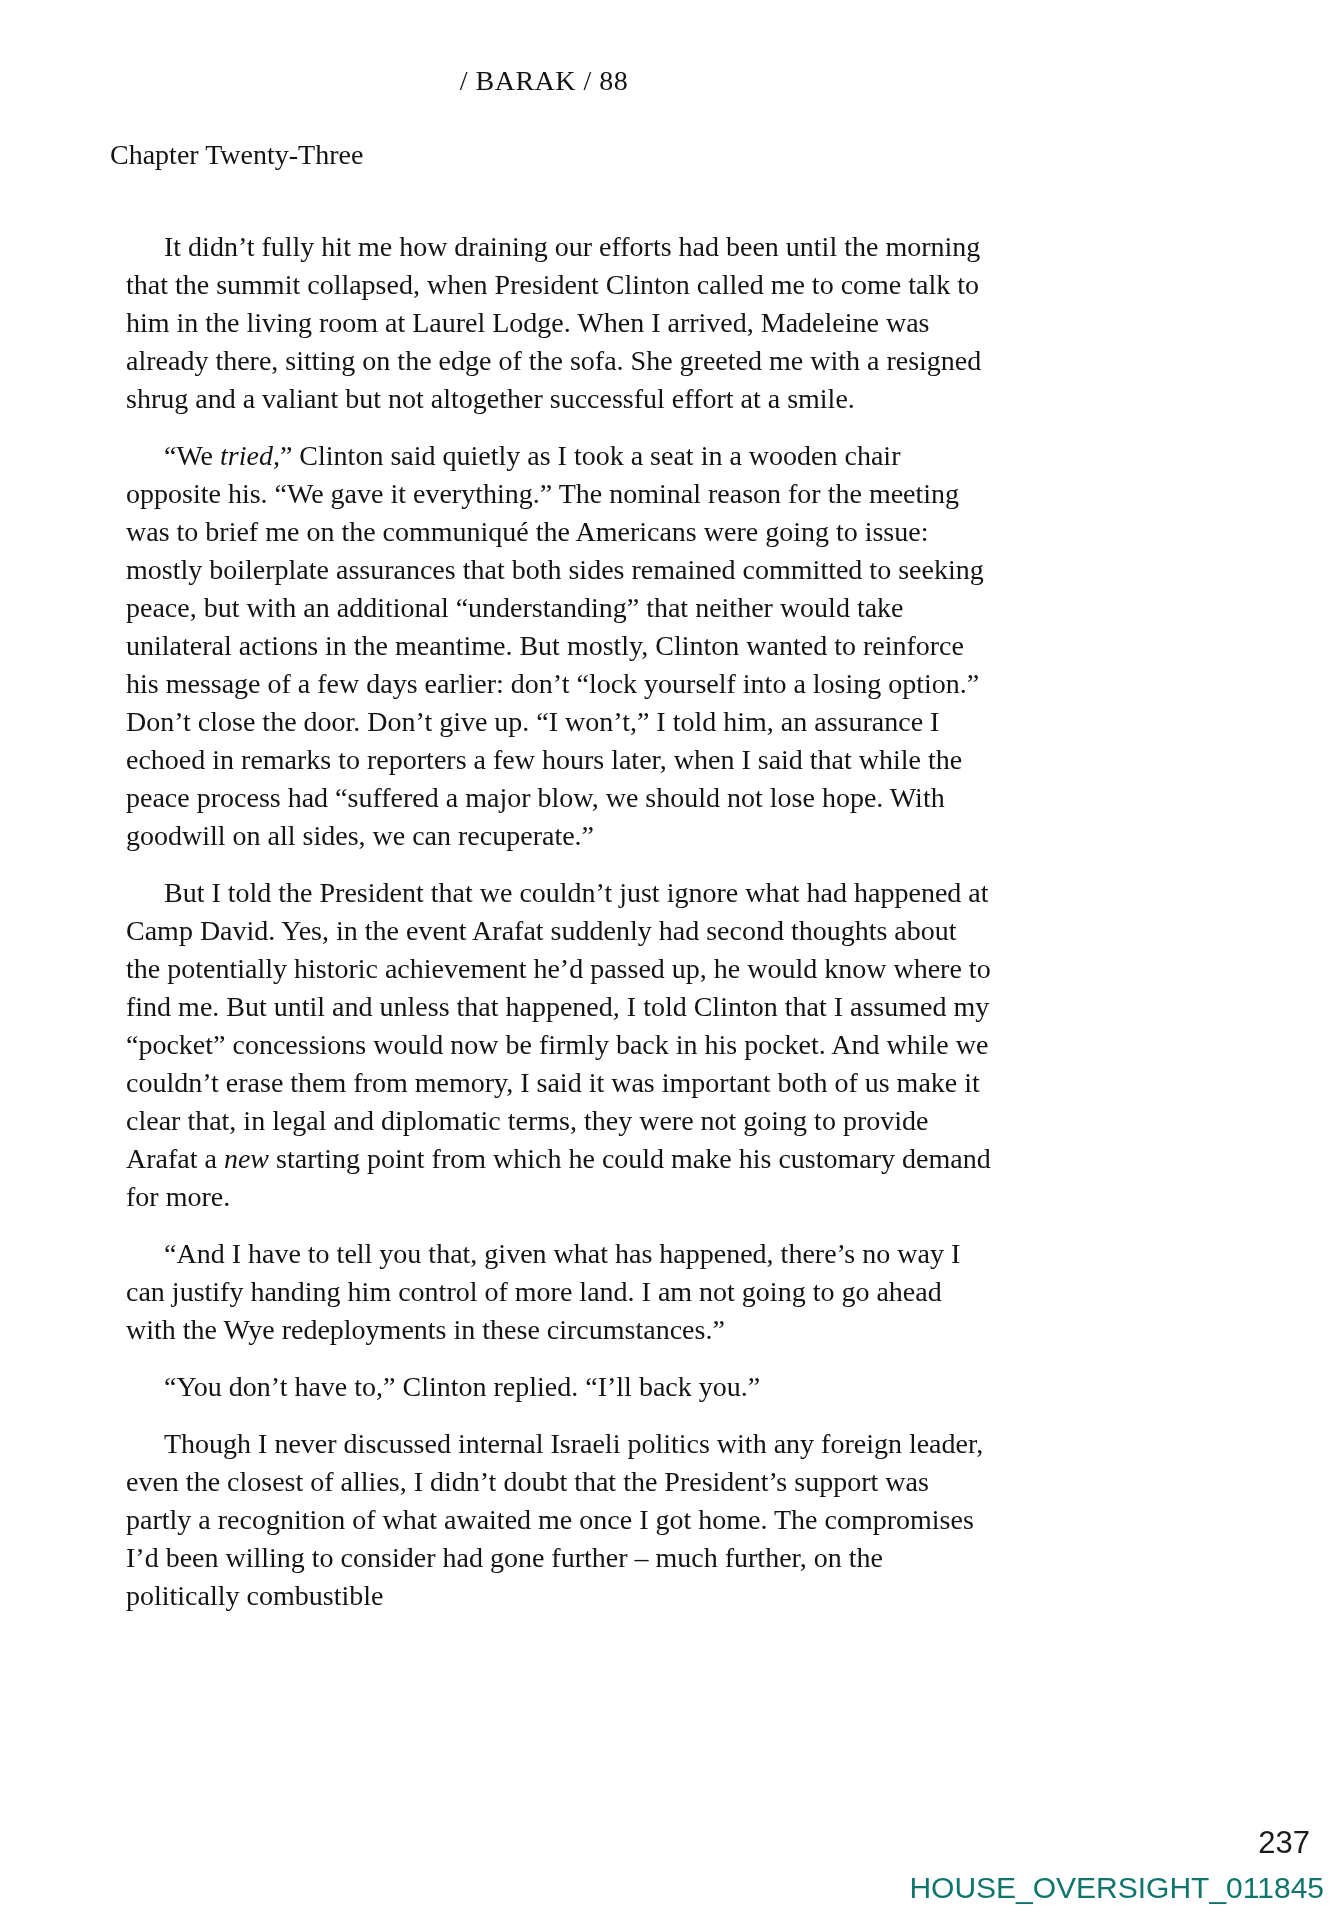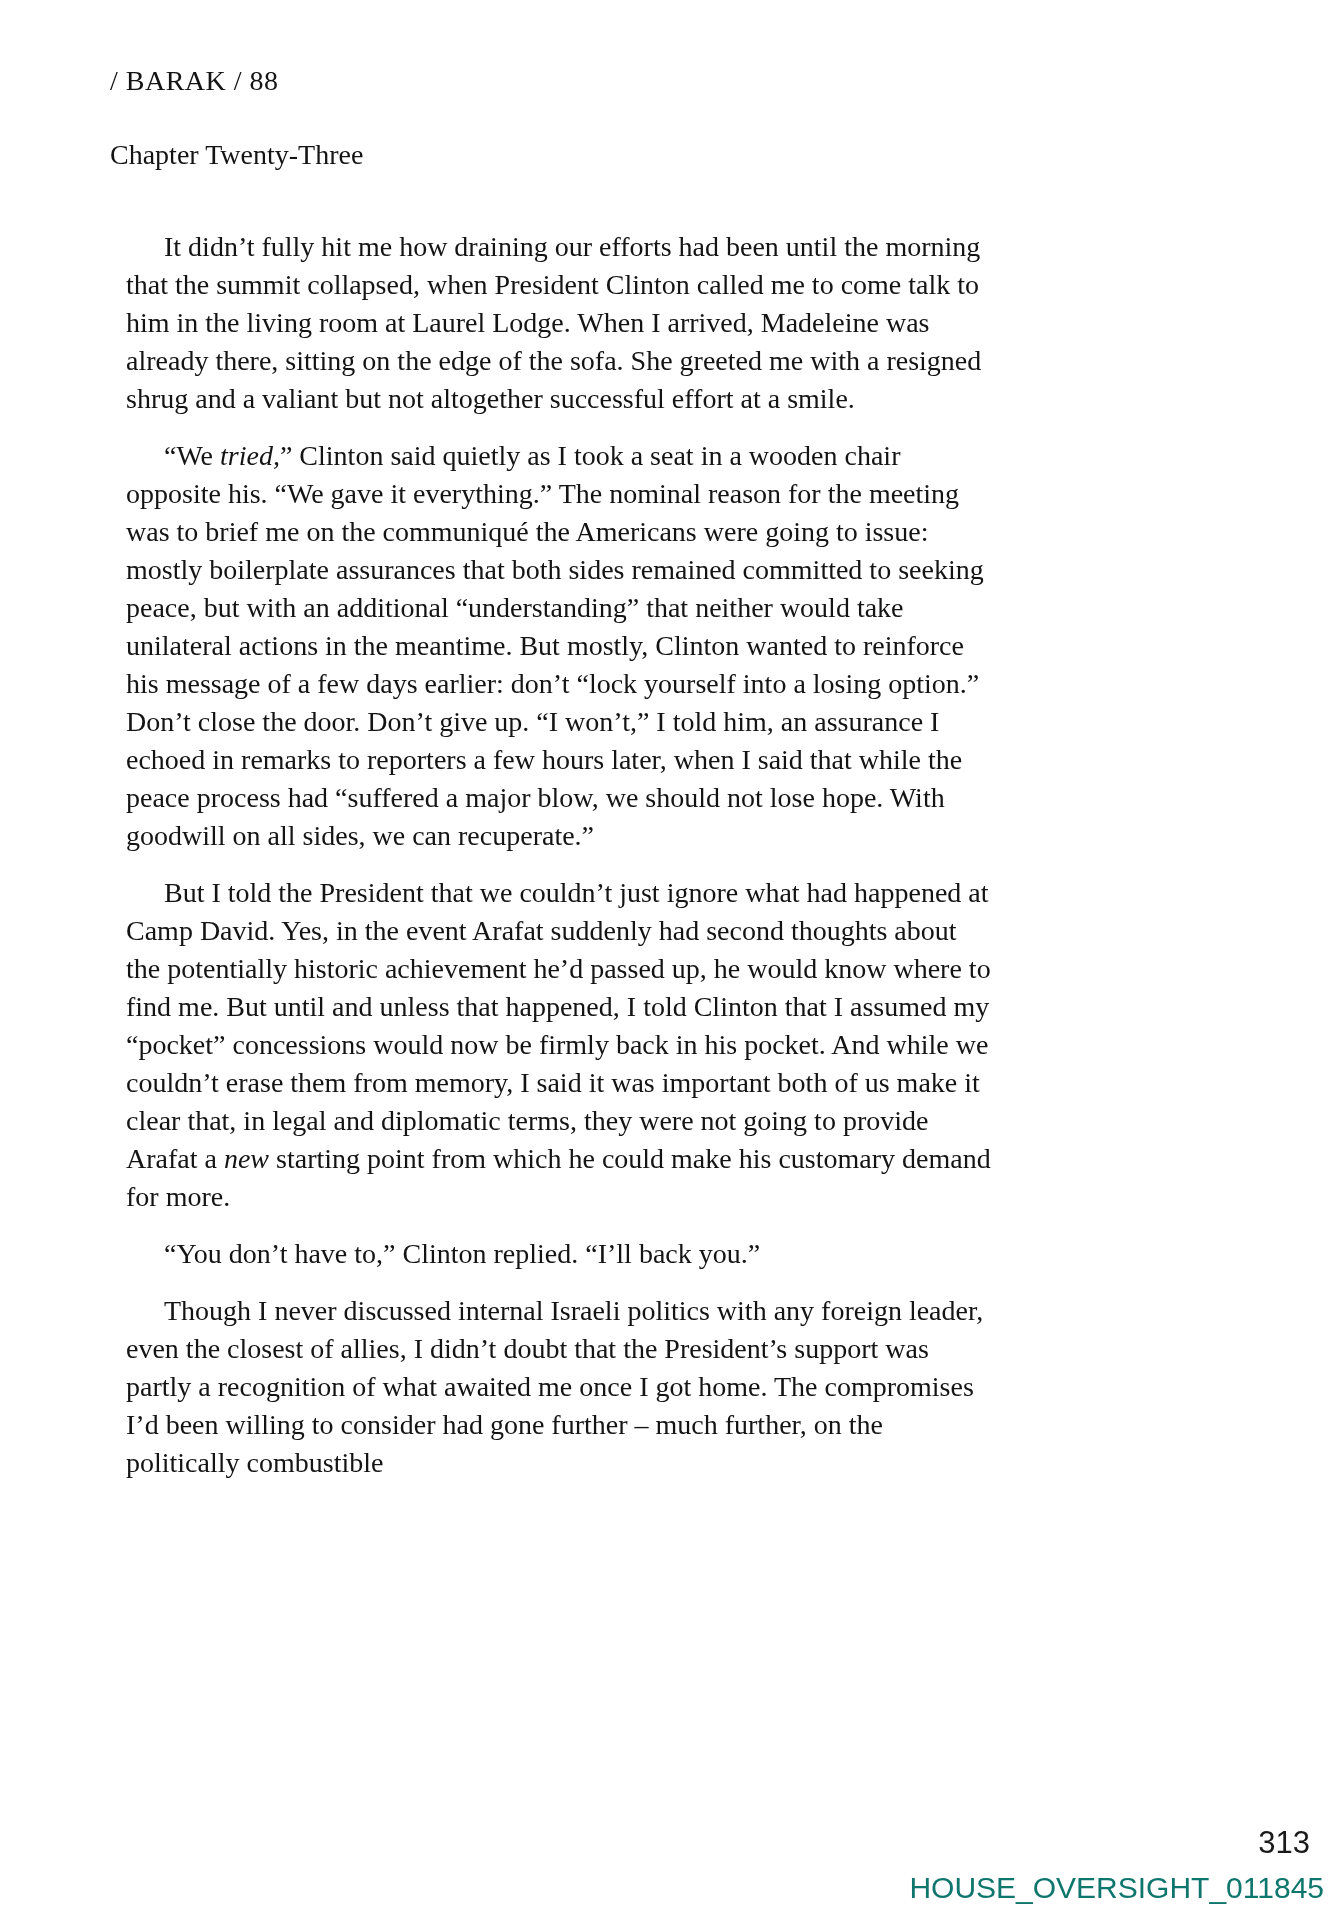--- a/index.html
+++ b/index.html
@@ -18,21 +18,21 @@
     color: #141414;
   }
   .text-block {
     position: absolute;
     left: 110px;
     top: 0;
     width: 882px;
   }
   .running-header {
     margin-top: 64px;
-    text-align: left;
+    text-align: center;
     font-size: 28px;
     line-height: 34px;
     padding-right: 14px;
     letter-spacing: 0.5px;
   }
   .chapter-title {
     margin-top: 40px;
     text-align: left;
     font-size: 28px;
     line-height: 34px;
@@ -79,25 +79,26 @@
     <div class="chapter-title">Chapter Twenty-Three</div>
 
     <div class="body-copy">
 
       <p><span>It didn’t fully hit me how draining our efforts had been until the morning that the summit collapsed, when President Clinton called me to come talk to him in the living room at Laurel Lodge. When I arrived, Madeleine was already there, sitting on the edge of the sofa. She greeted me with a resigned shrug and a valiant but not altogether successful effort at a smile.</span></p>
 
       <p><span>“We </span><span class="italic">tried,</span><span>” Clinton said quietly as I took a seat in a wooden chair opposite his. “We gave it everything.” The nominal reason for the meeting was to brief me on the communiqué the Americans were going to issue: mostly boilerplate assurances that both sides remained committed to seeking peace, but with an additional “understanding” that neither would take unilateral actions in the meantime. But mostly, Clinton wanted to reinforce his message of a few days earlier: don’t “lock yourself into a losing option.” Don’t close the door. Don’t give up. “I won’t,” I told him, an assurance I echoed in remarks to reporters a few hours later, when I said that while the peace process had “suffered a major blow, we should not lose hope. With goodwill on all sides, we can recuperate.”</span></p>
 
       <p><span>But I told the President that we couldn’t just ignore what had happened at Camp David. Yes, in the event Arafat suddenly had second thoughts about the potentially historic achievement he’d passed up, he would know where to find me. But until and unless that happened, I told Clinton that I assumed my “pocket” concessions would now be firmly back in his pocket. And while we couldn’t erase them from memory, I said it was important both of us make it clear that, in legal and diplomatic terms, they were not going to provide Arafat a </span><span class="italic">new</span><span> starting point from which he could make his customary demand for more.</span></p>
 
+      <p><span>“And I have to tell you that, given what has happened, there’s no way I can justify handing him control of more land. I am not going to go ahead with the Wye redeployments in these circumstances.”</span></p>
 
       <p><span>“You don’t have to,” Clinton replied. “I’ll back you.”</span></p>
 
       <p><span>Though I never discussed internal Israeli politics with any foreign leader, even the closest of allies, I didn’t doubt that the President’s support was partly a recognition of what awaited me once I got home. The compromises I’d been willing to consider had gone further – much further, on the politically combustible</span></p>
 
     </div>
   </div>
 
-  <div class="page-number">313</div>
+  <div class="page-number">237</div>
 
   <div class="bates-stamp">HOUSE_OVERSIGHT_011845</div>
 
 </div>
 
 </body></html>

